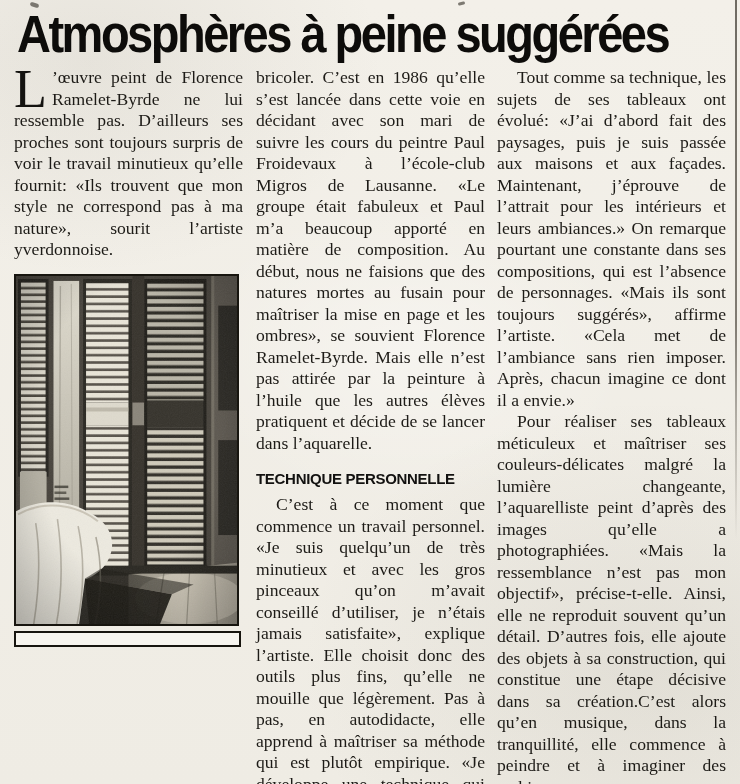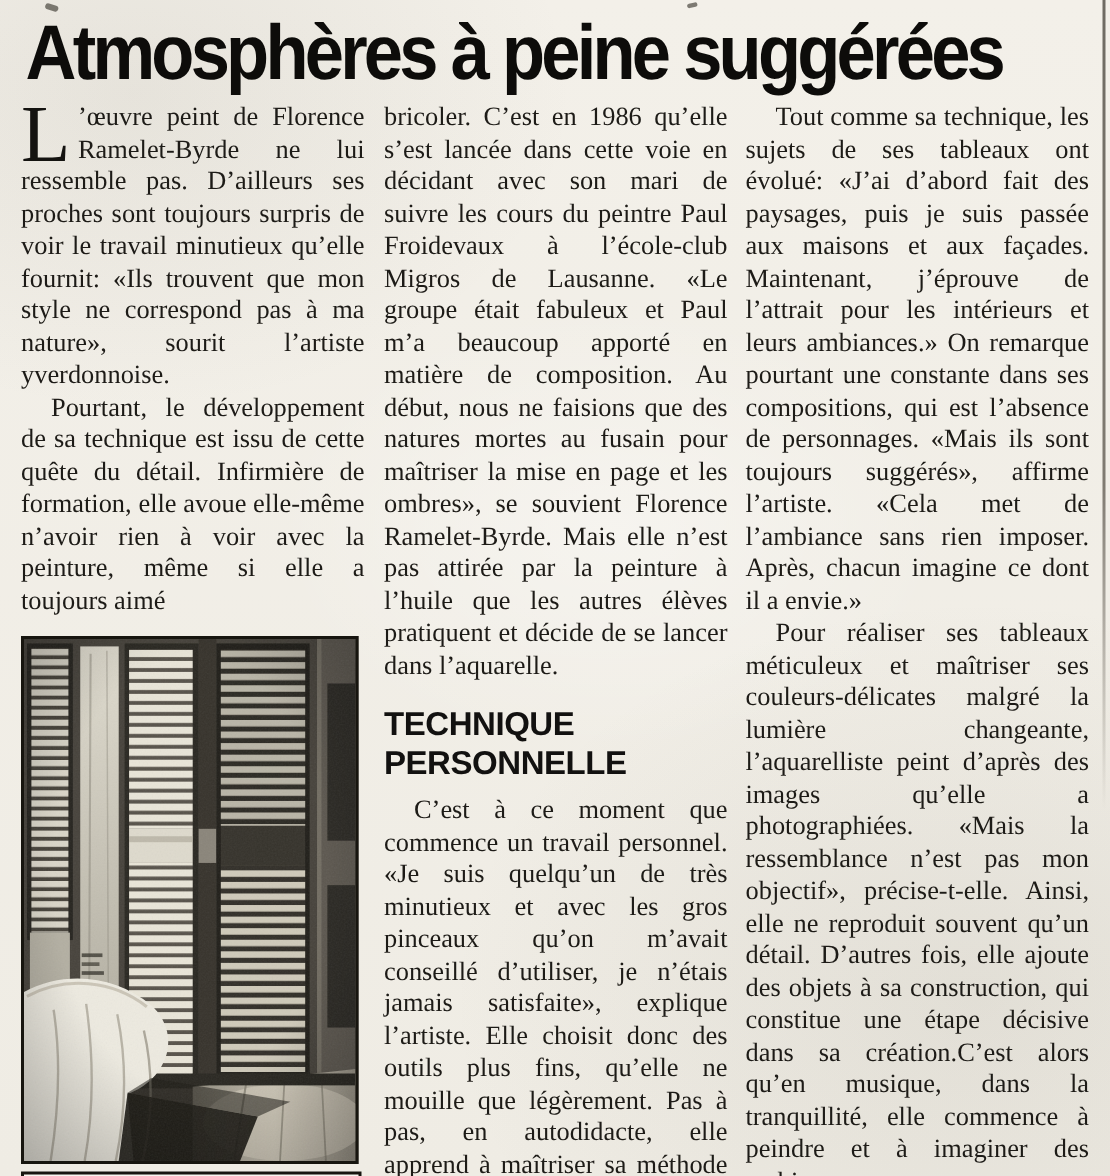--- a/index.html
+++ b/index.html
@@ -35,21 +35,21 @@
     margin:0;font-size:17.6px;line-height:21.5px;text-align:justify;
     color:#1d1b17;hyphens:auto;-webkit-hyphens:auto;
   }
   p.indent{text-indent:20px;}
   .dropcap{
     float:left;font-size:54px;line-height:39px;padding:3px 5px 0 0;
     color:#141310;
   }
   .subhead{
     font-family:"Liberation Sans", sans-serif;font-weight:bold;
-    font-size:22px;letter-spacing:-0.3px;color:#121110;
+    font-size:15px;letter-spacing:-0.3px;color:#121110;
     margin:16px 0 7px 0;
   }
   .figure{margin-top:13px;width:227px;}
   .photo-frame{
     border:2px solid #17150f;width:221px;height:348px;background:#47433c;
     overflow:hidden;
   }
   .capbox{
     border:2px solid #17150f;margin-top:5px;padding:5px 8px 7px 8px;
     background:#f7f5ef;position:relative;
@@ -61,21 +61,20 @@
 <body>
 
 <div class="rule-right"></div>
 <div class="scan-mark mark1"></div>
 <div class="scan-mark mark2"></div>
 
 <h1 class="title">Atmosphères à peine suggérées</h1>
 
 <div class="col col1">
   <p class="body"><span class="dropcap">L</span><span>’œuvre peint de Florence Ramelet-Byrde ne lui ressemble pas. D’ailleurs ses proches sont toujours surpris de voir le travail minutieux qu’elle fournit: «Ils trouvent que mon style ne correspond pas à ma nature», sourit l’artiste yverdonnoise.</span></p>
-  <p class="body indent">Pourtant, le développement de sa technique est issu de cette quête du détail. Infirmière de formation, elle avoue elle-même n’avoir rien à voir avec la peinture, même si elle a toujours aimé</p>
 
   <div class="figure">
     <div class="photo-frame">
       <svg width="221" height="348" viewBox="0 0 224 352" preserveAspectRatio="none" xmlns="http://www.w3.org/2000/svg">
         <defs>
           <pattern id="slatA" width="224" height="7.4" patternUnits="userSpaceOnUse">
             <rect width="224" height="7.4" fill="#e9e5d8"></rect>
             <rect y="4.8" width="224" height="2.6" fill="#57524a"></rect>
           </pattern>
           <pattern id="slatB" width="224" height="7.8" patternUnits="userSpaceOnUse">

